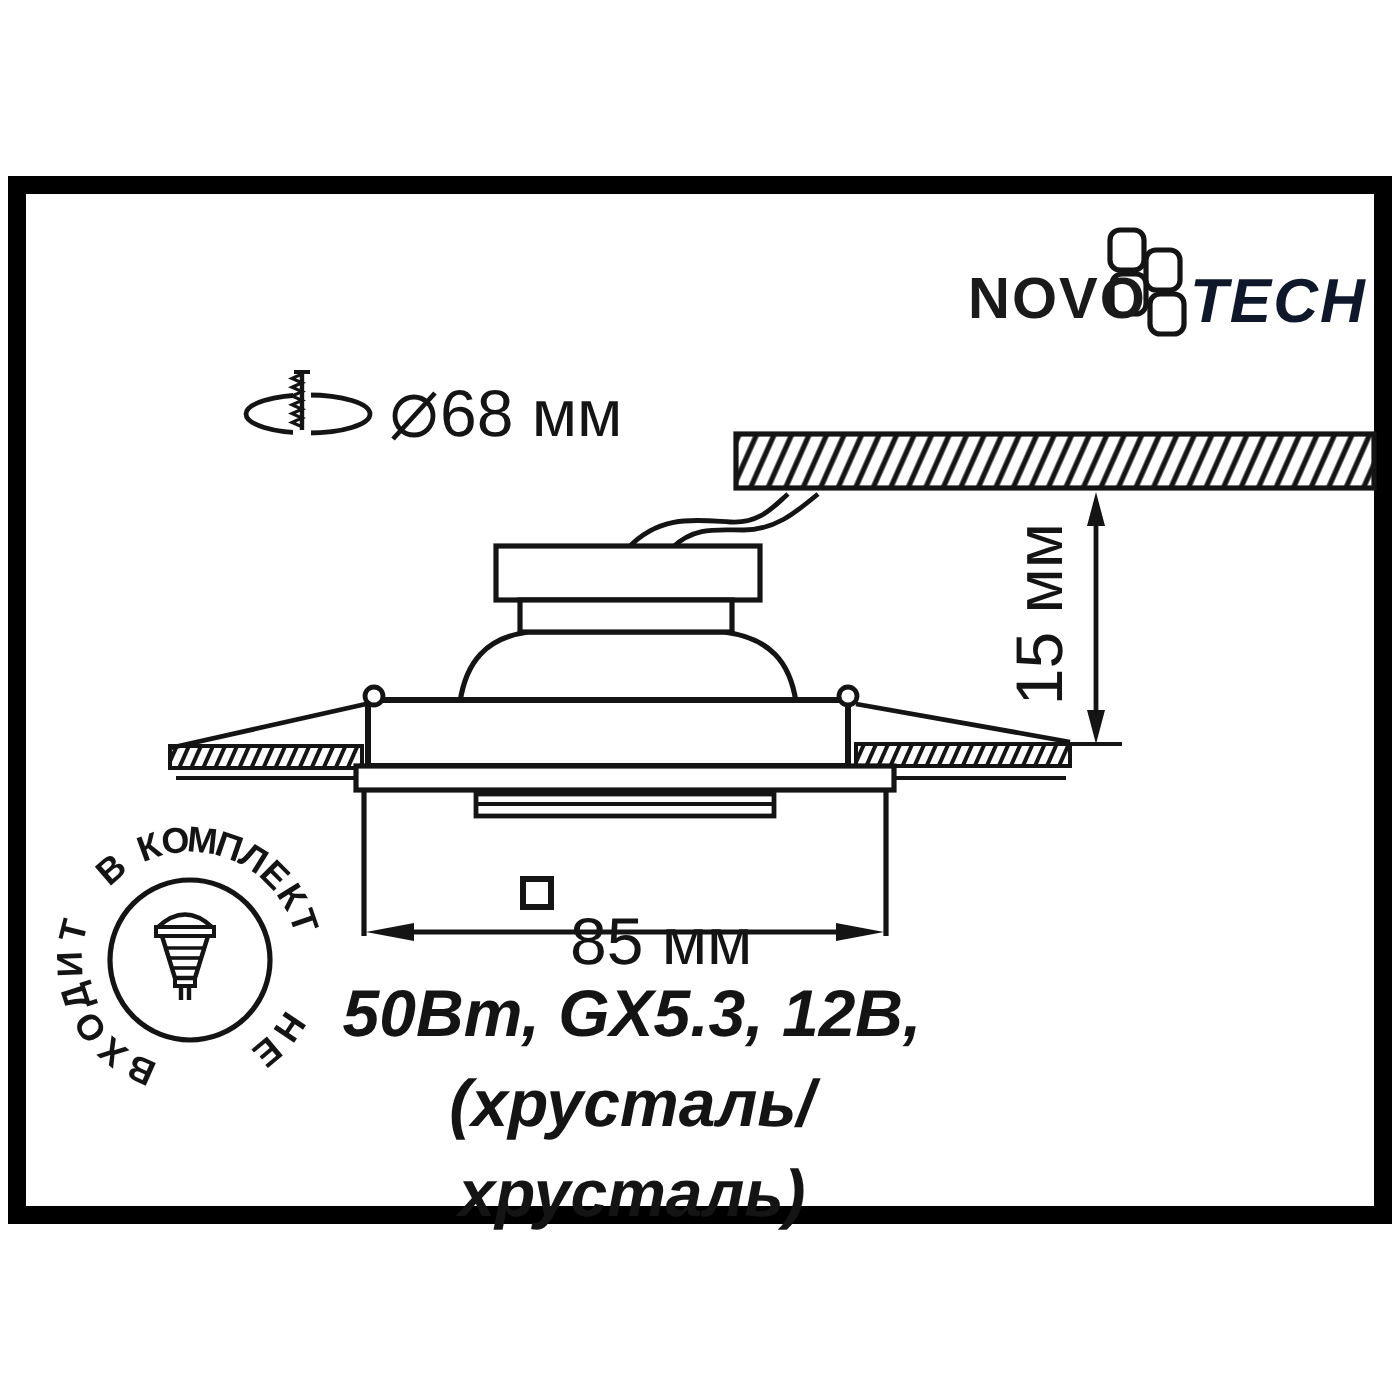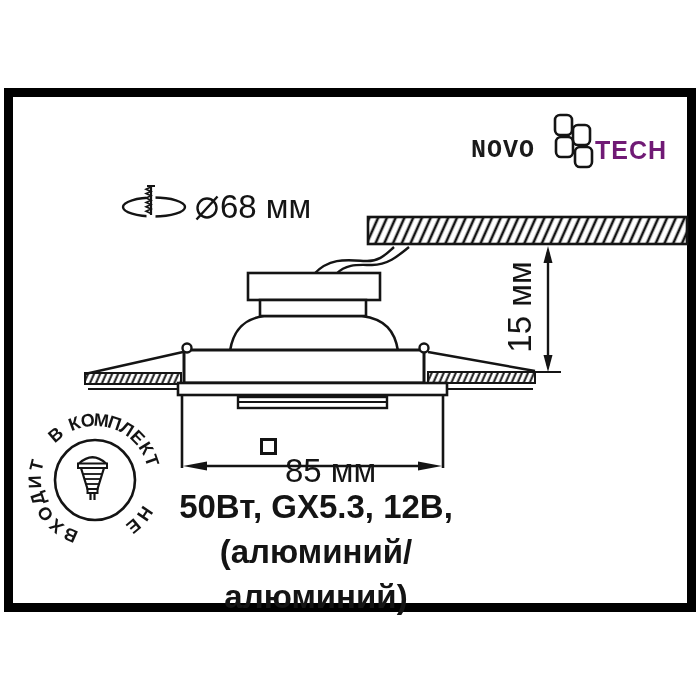--- a/index.html
+++ b/index.html
@@ -9,25 +9,25 @@
          border:9px solid #000;box-sizing:border-box;}
   #drawing{position:absolute;left:0;top:0;width:700px;height:700px;}
   .txt{position:absolute;white-space:nowrap;color:#141414;}
   #cutout-value{left:220px;top:190px;font-size:33px;line-height:33px;}
   #depth-value{left:460px;top:290px;width:120px;height:34px;text-align:center;
                font-size:33px;line-height:34px;transform:rotate(-90deg);}
   #width-square{position:absolute;left:260px;top:438px;width:11px;height:11px;
                 border:3px solid #141414;}
   #width-value{left:285px;top:454px;font-size:33px;line-height:33px;}
   #specs{position:absolute;left:140px;top:484px;width:352px;text-align:center;
-         font-size:33px;line-height:45px;font-weight:bold;}
-  #logo-novo{left:471px;top:138px;font-size:25px;line-height:25px;font-weight:bold;
-             letter-spacing:1px;color:#1a1a1a;font-family:Liberation Mono, monospace;}
-  #logo-tech{left:595px;top:138px;font-size:25px;line-height:25px;font-weight:bold;
-             letter-spacing:1px;color:#701a75;}
+         font-size:33px;line-height:45px;font-weight:bold;font-style:italic;}
+  #logo-novo{left:484px;top:138px;font-size:29px;line-height:25px;font-weight:bold;
+             letter-spacing:1px;color:#1a1a1a;}
+  #logo-tech{left:595px;top:138px;font-size:31px;line-height:25px;font-weight:bold;
+             letter-spacing:1px;color:#0f172a;font-style:italic;}
   .stamp-letter{font:700 18px "Liberation Sans",sans-serif;fill:#141414;
                 text-anchor:middle;dominant-baseline:central;}
   .ink{stroke:#141414;fill:none;}
 </style>
 </head>
 <body>
 
 <div id="canvas">
 
   <div id="frame"></div>
@@ -136,18 +136,18 @@
     </g>
   </svg>
 
   <div class="txt" id="cutout-value">68 мм</div>
   <div class="txt" id="depth-value">15 мм</div>
   <div id="width-square"></div>
   <div class="txt" id="width-value">85 мм</div>
 
   <div id="specs">
     <div>50Вт, GX5.3, 12В,</div>
-    <div>(алюминий/алюминий)</div>
+    <div>(хрусталь/хрусталь)</div>
   </div>
 
   <div class="txt" id="logo-novo">NOVO</div>
   <div class="txt" id="logo-tech">TECH</div>
 </div>
 
 </body></html>

